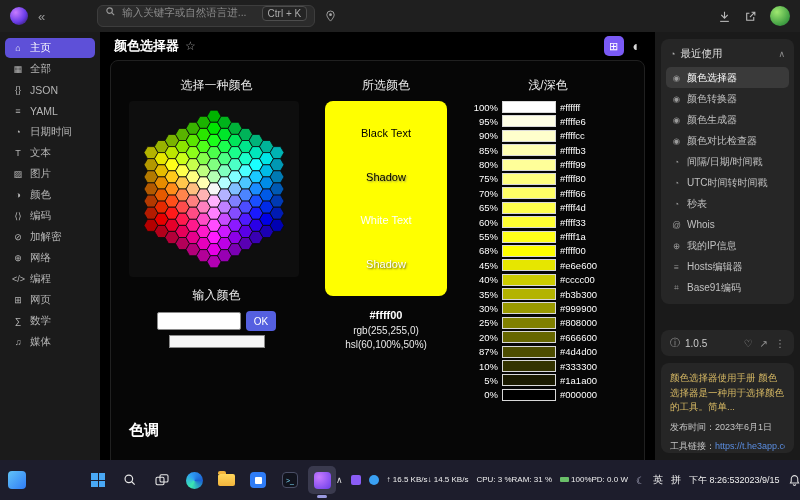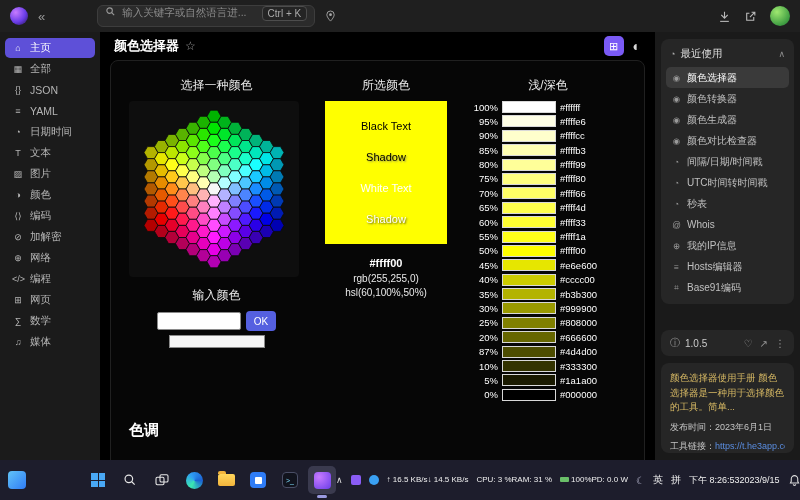--- a/index.html
+++ b/index.html
@@ -59,23 +59,23 @@
 
   .hex-wrap { width:170px; height:176px; background:#0e0e0e; border-radius:4px; }
   .input-row { display:flex; justify-content:center; gap:5px; align-items:center; }
   .color-input { width:84px; height:18px; background:#fff; border:1px solid #8a8a8a;
                  border-radius:2px; font-size:10px; padding:0 4px; }
   .ok-btn { width:30px; height:20px; background:#5560e0; color:#fff; font-size:10px;
             border:none; border-radius:4px; cursor:pointer; }
   .html5-bar { width:96px; height:13px; background:#f5f5f5; border:1px solid #8a8a8a;
                margin:4px auto 0; cursor:pointer; }
 
-  .yellow-box { width:122px; height:143px; margin:0 auto; display:flex;
+  .yellow-box { width:122px; height:195px; margin:0 auto; display:flex;
                 flex-direction:column; align-items:center; justify-content:space-around;
-                font-size:11px; padding:10px 16px; }
+                font-size:11px; padding:10px 16px;border-radius:8px; }
   .t-black { color:#000; }
   .t-bsh  { color:#000; text-shadow:1px 1px 2px #9b9b52; }
   .t-white{ color:#fff; }
   .t-wsh  { color:#fff; text-shadow:1px 1px 2px #55551a; }
   .vals { text-align:center; color:#e8e8e8; font-size:10px; margin-top:12px;
           line-height:1.45; }
   .vals .hexmain { font-weight:bold; font-size:11px; color:#fff; }
 
   .shade-row { display:flex; align-items:center; gap:4px; margin-bottom:2.4px;
                color:#fff; cursor:pointer; }
@@ -478,21 +478,21 @@
                   <span class="pct">60%</span>
                   <span class="sw" style="background: rgb(255, 255, 51);"></span>
                   <span class="hexv">#ffff33</span>
                 </div>
                 <div class="shade-row">
                   <span class="pct">55%</span>
                   <span class="sw" style="background: rgb(255, 255, 26);"></span>
                   <span class="hexv">#ffff1a</span>
                 </div>
                 <div class="shade-row">
-                  <span class="pct">50%</span>
+                  <span class="pct">68%</span>
                   <span class="sw" style="background: rgb(255, 255, 0);"></span>
                   <span class="hexv">#ffff00</span>
                 </div>
                 <div class="shade-row">
                   <span class="pct">45%</span>
                   <span class="sw" style="background: rgb(230, 230, 0);"></span>
                   <span class="hexv">#e6e600</span>
                 </div>
                 <div class="shade-row">
                   <span class="pct">40%</span>

